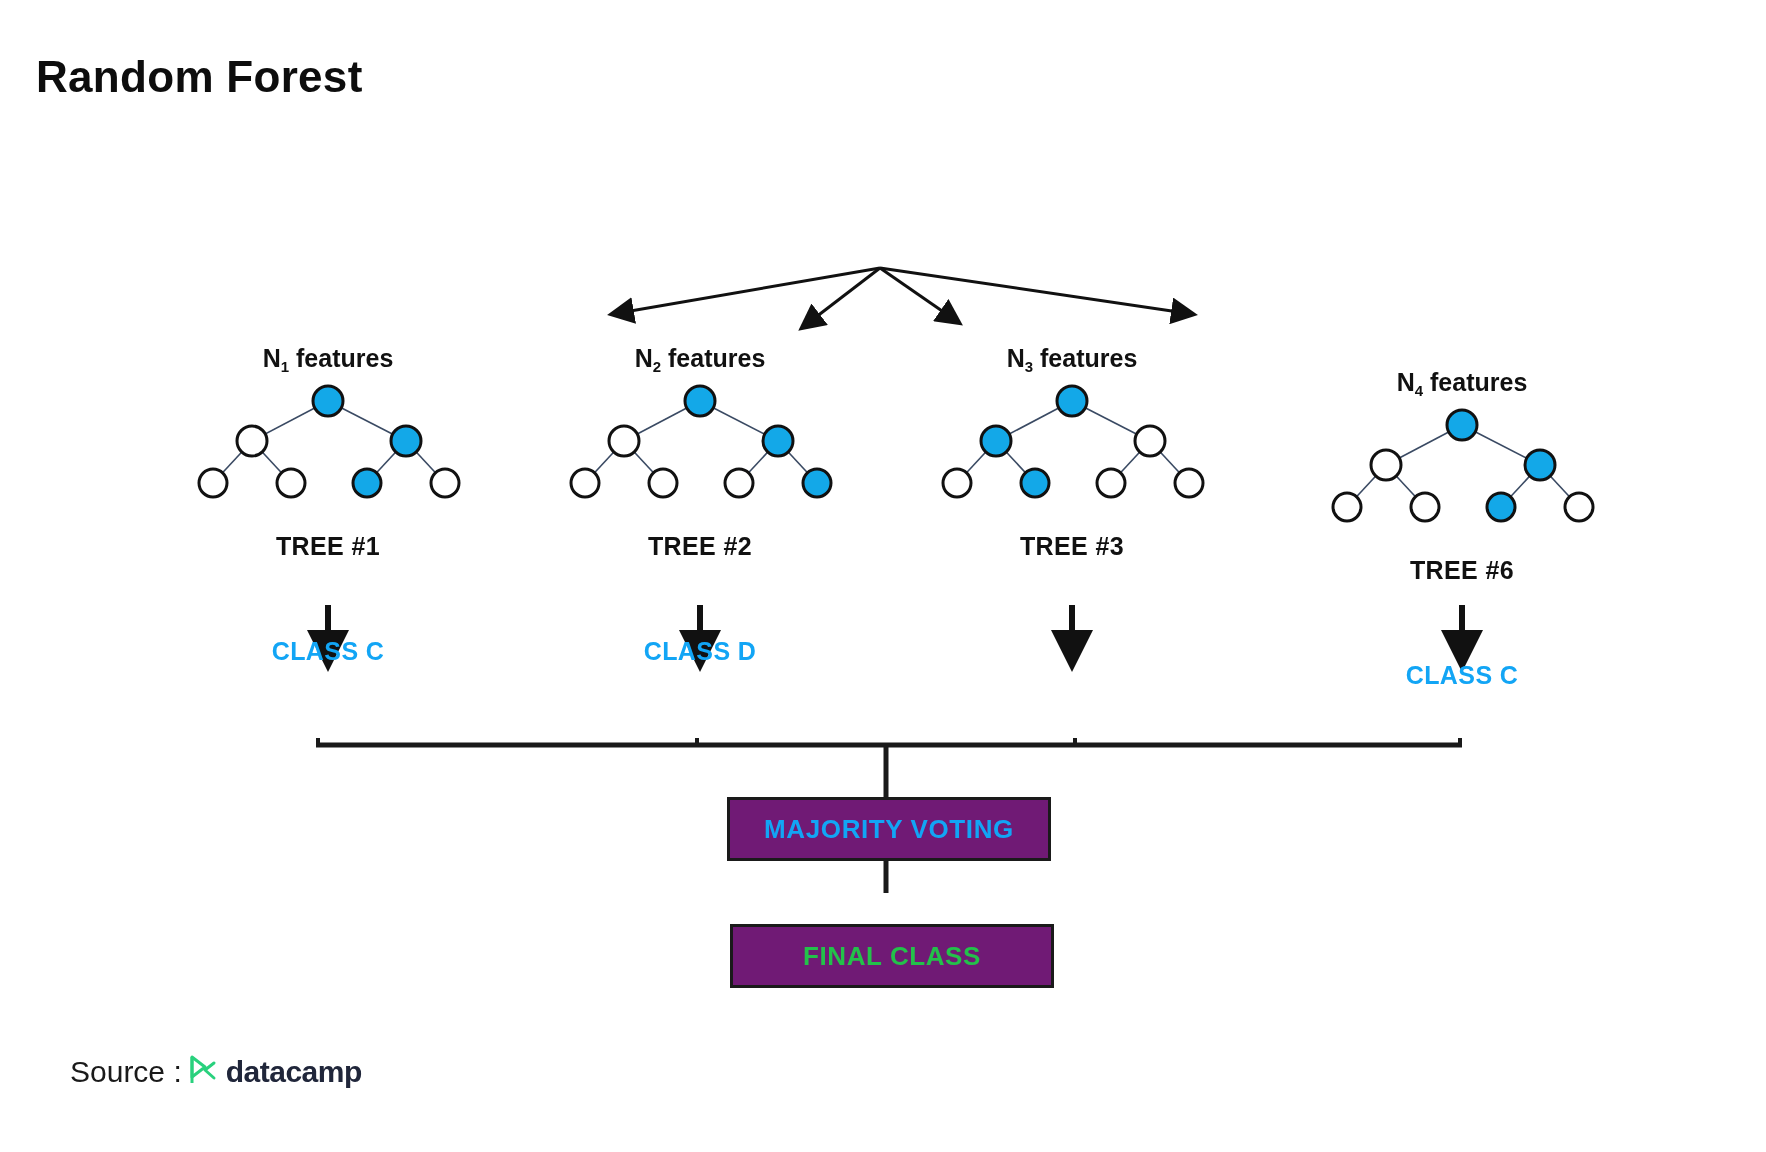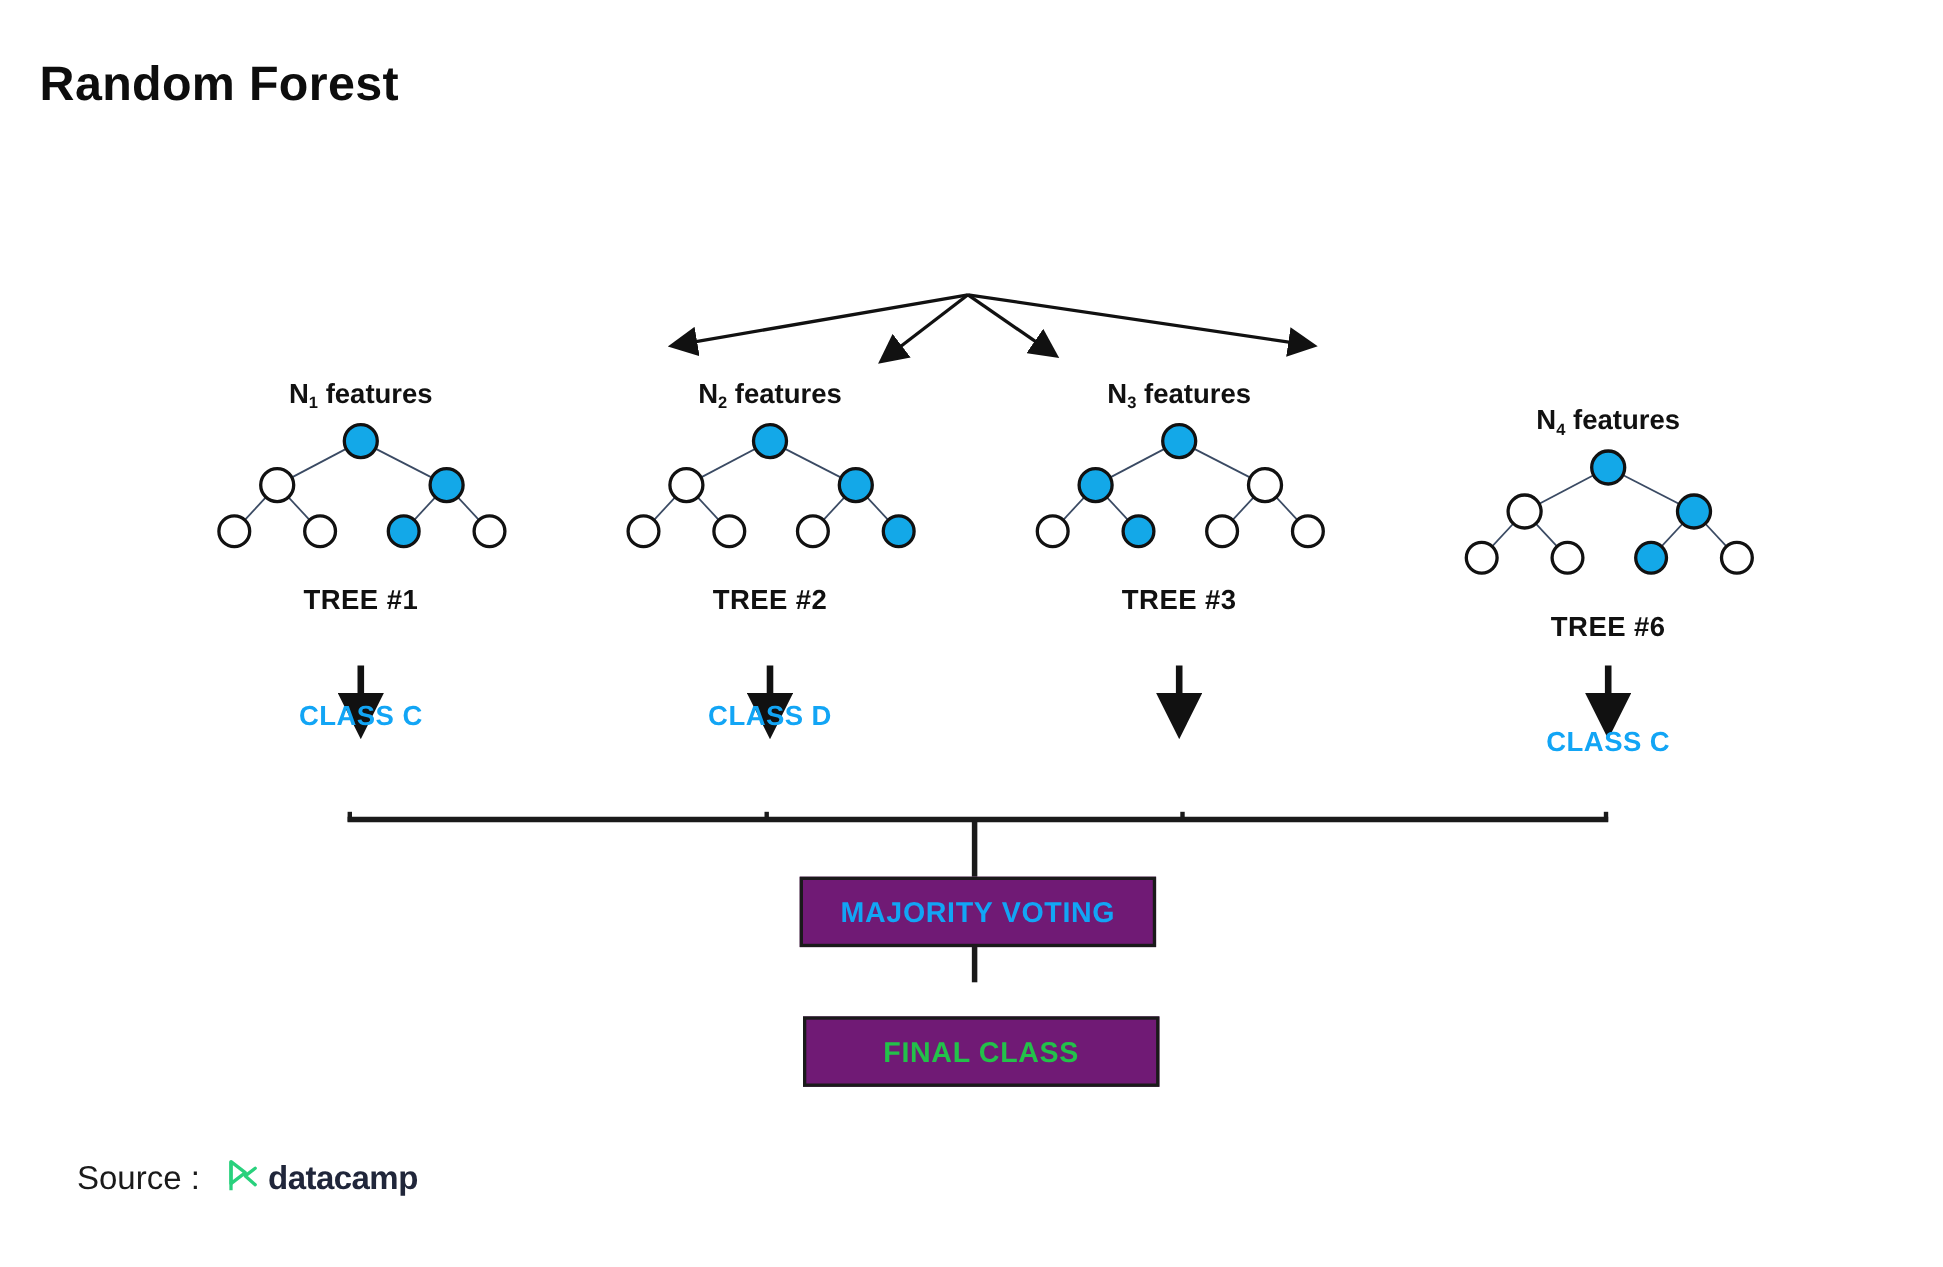--- a/index.html
+++ b/index.html
@@ -124,21 +124,21 @@
     width: 318px;
     height: 58px;
   }
   
   .source-row {
     position: absolute;
     left: 70px;
     bottom: 62px;
     display: flex;
     align-items: center;
-    gap: 24px;
+    gap: 6px;
   }
   .source-text {
     font-size: 30px;
     color: #1a1a1a;
   }
   .brand {
     display: flex;
     align-items: center;
     gap: 8px;
   }

